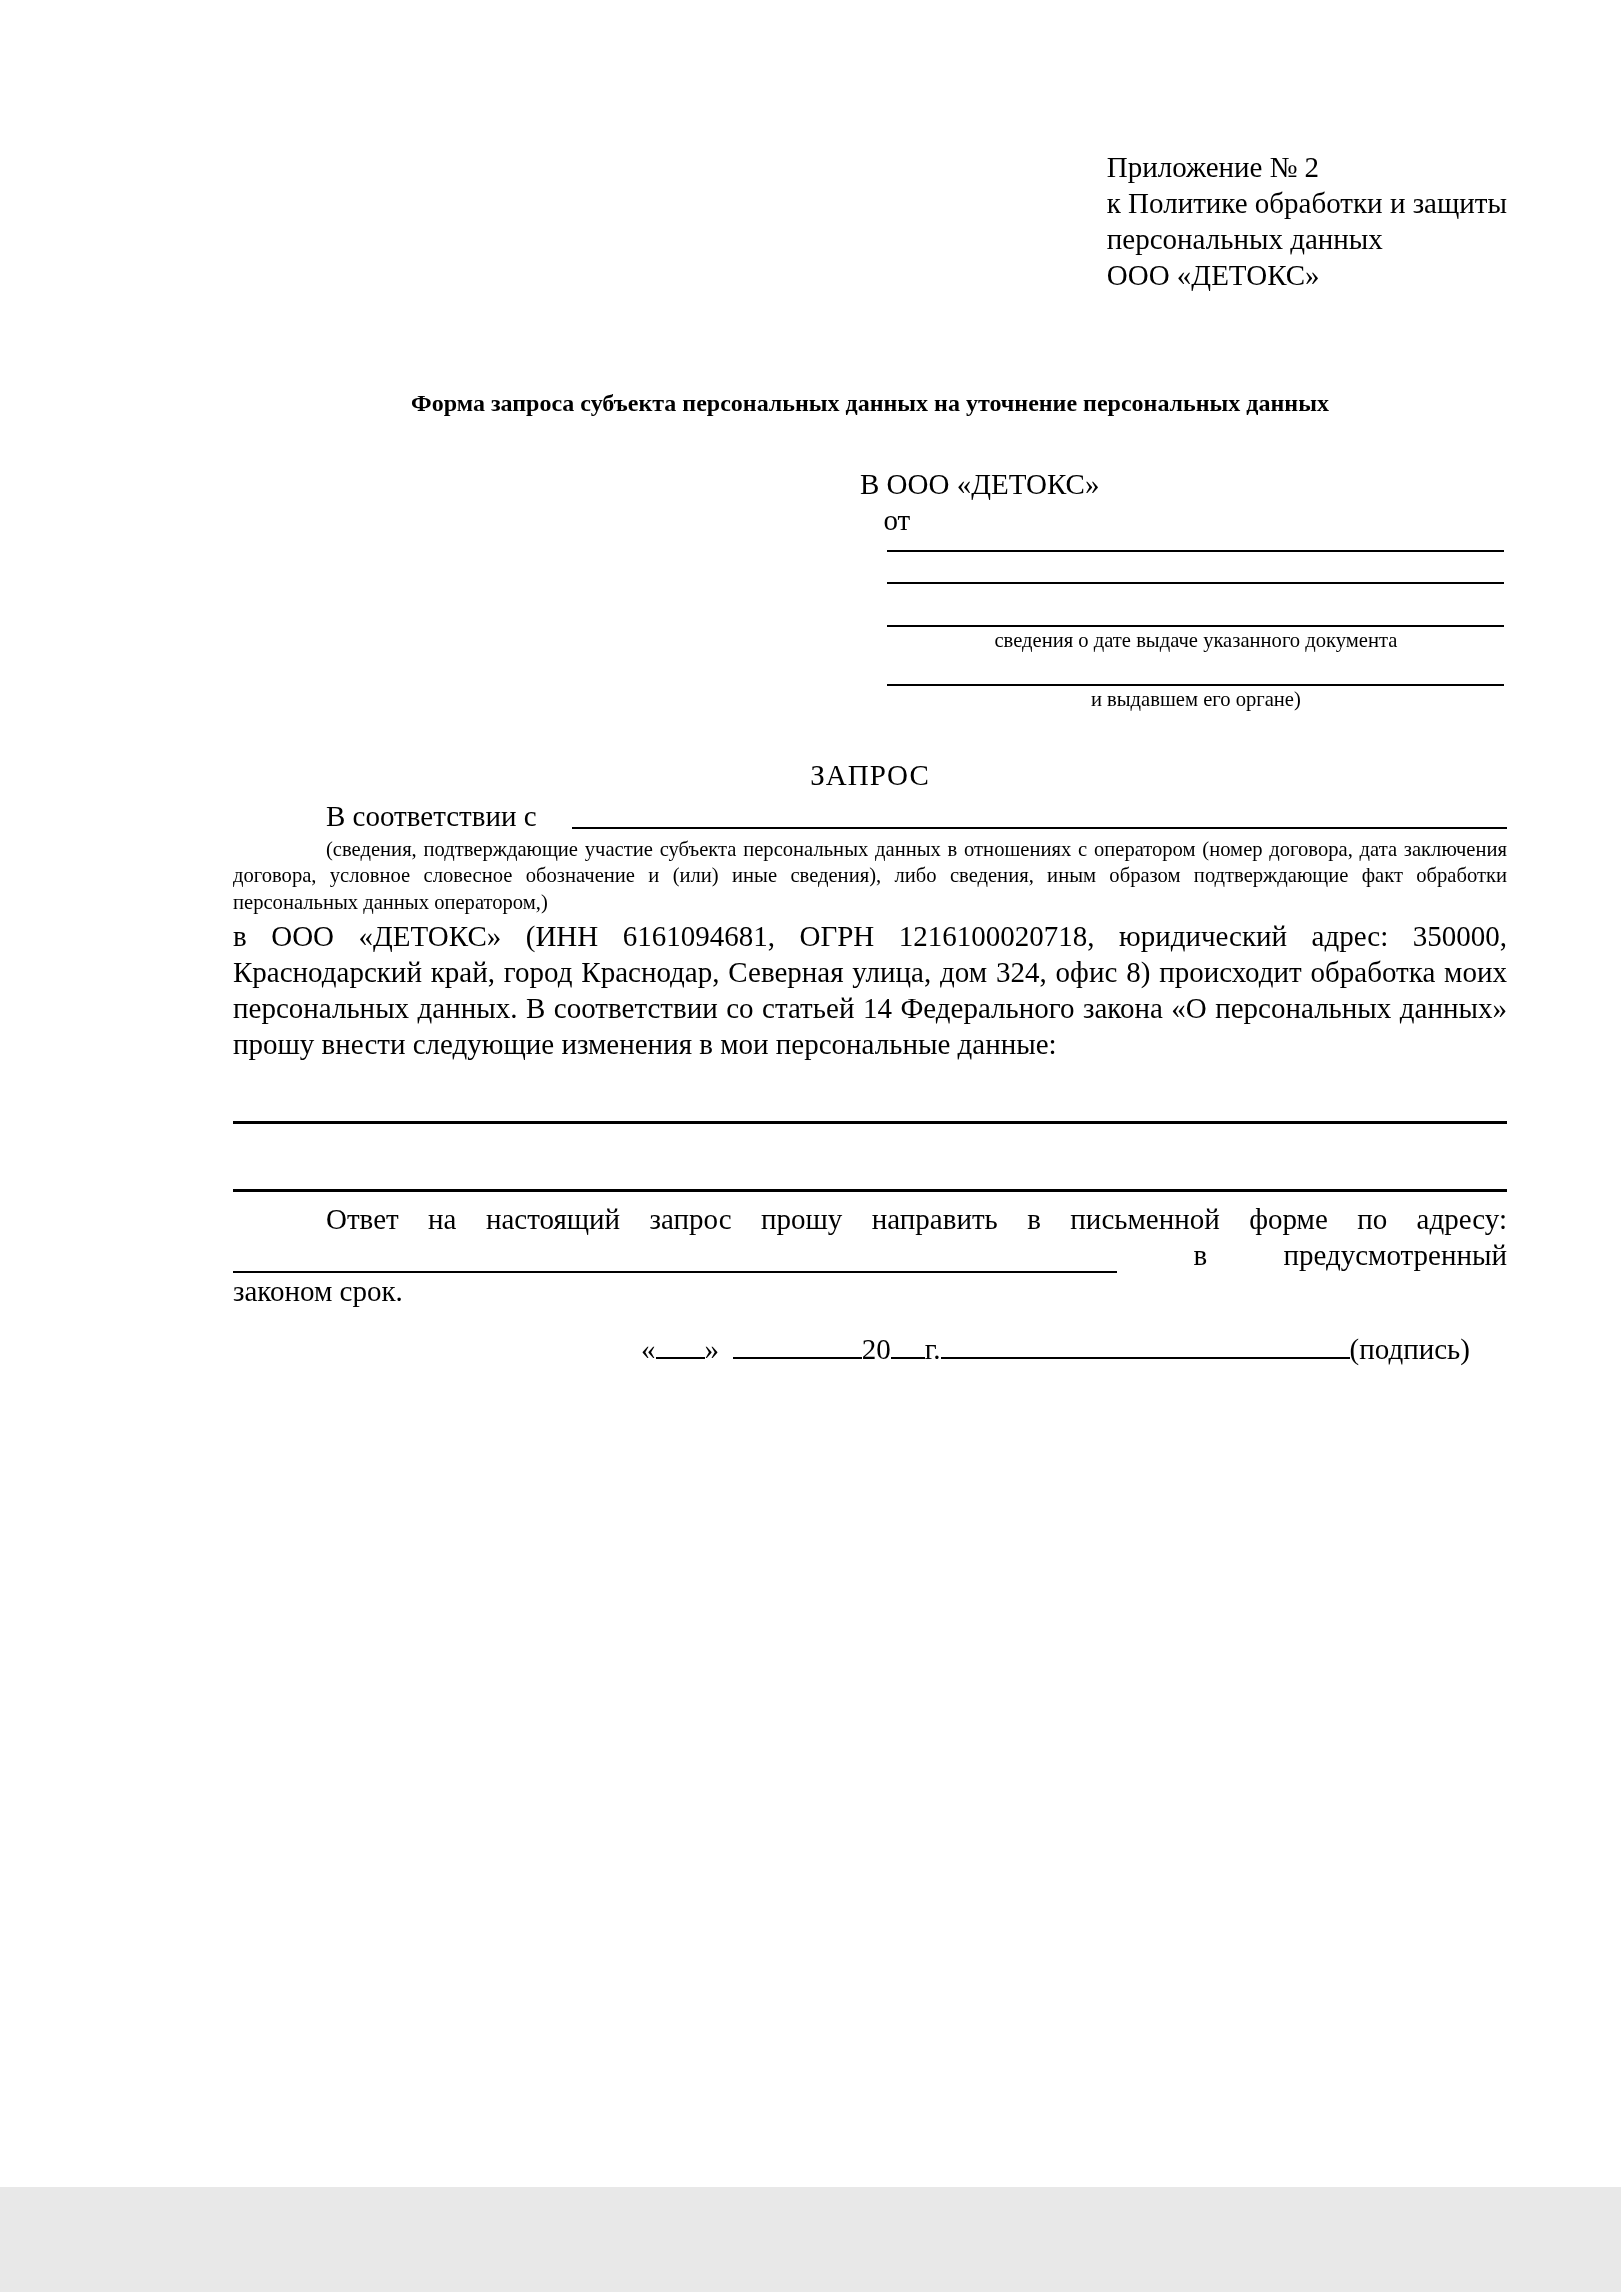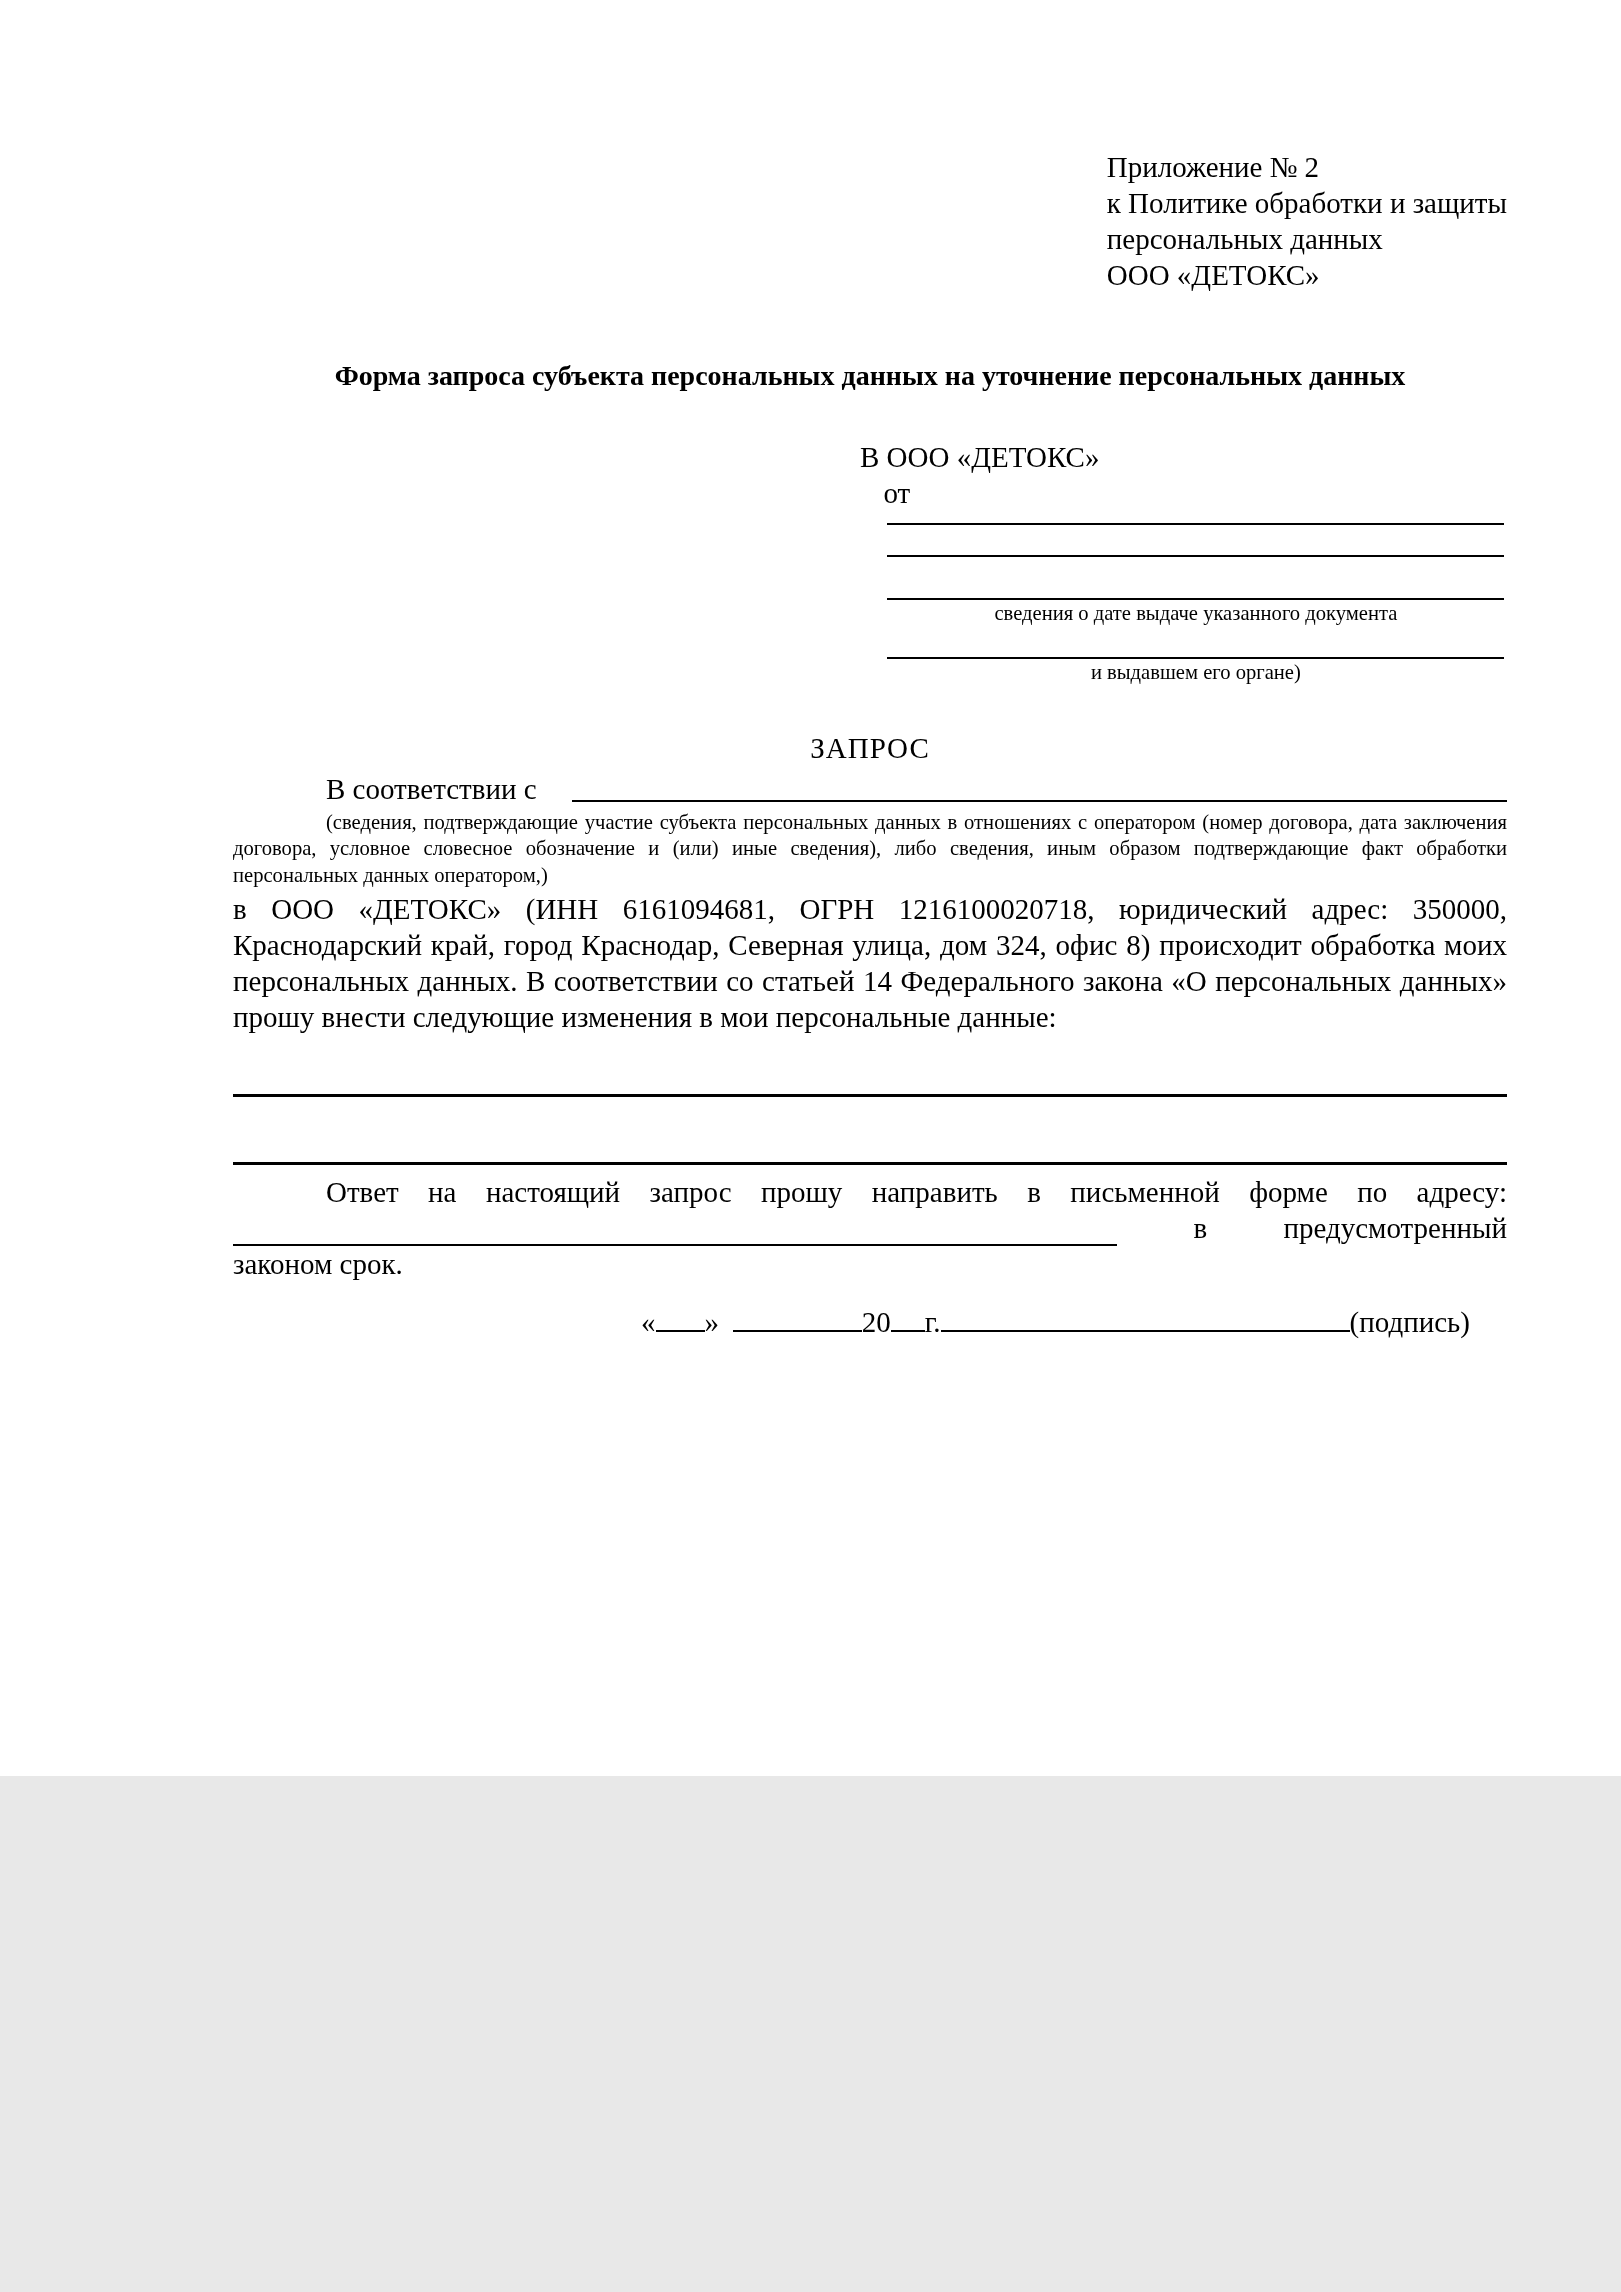--- a/index.html
+++ b/index.html
@@ -1,38 +1,38 @@
 <!DOCTYPE html>
 <html><head>
 <meta charset="utf-8">
 <style>
   * { margin: 0; padding: 0; box-sizing: border-box; }
   html, body { background: #e8e8e8; }
   .page {
     position: relative;
     width: 1621px;
-    height: 1776px;
+    height: 2187px;
     margin: 0 auto;
     background: #ffffff;
     color: #000000;
     font-family: "Liberation Serif", "DejaVu Serif", serif;
     font-size: 29px;
     line-height: 35px;
     padding: 149px 114px 0 233px;
     overflow: hidden;
   }
   .header {
     margin-left: auto;
     width: fit-content;
     font-size: 29px;
     line-height: 36px;
   }
   .title {
-    margin-top: 61px;
-    font-size: 28px;
+    margin-top: 88px;
+    font-size: 24px;
     line-height: 44px;
     font-weight: bold;
     text-align: center;
   }
   .addressee { margin-top: 41px; margin-left: 627px; width: 647px; }
   .addr-to { line-height: 36px; margin-top: 9px; }
   .addr-from { margin-left: 23.5px; line-height: 36px; }
   .addr-line {
     margin-left: 27.4px;
     width: 617px;

